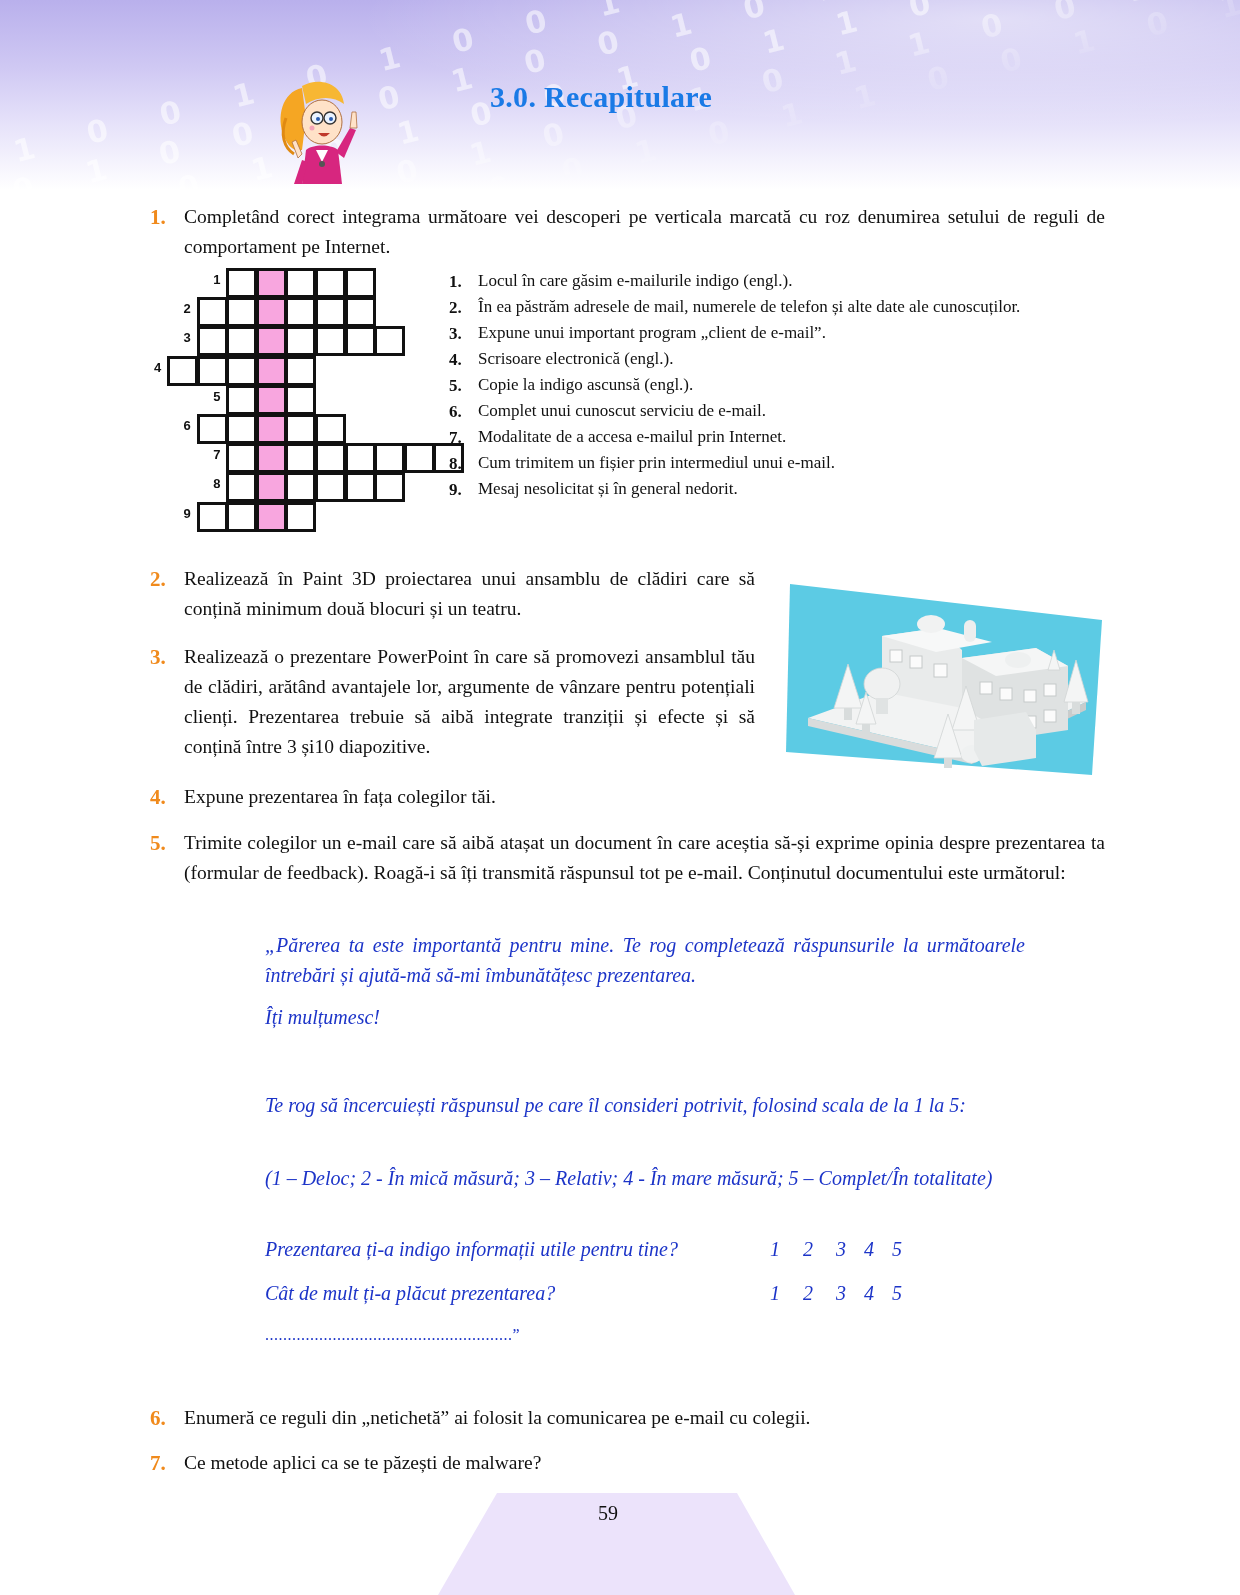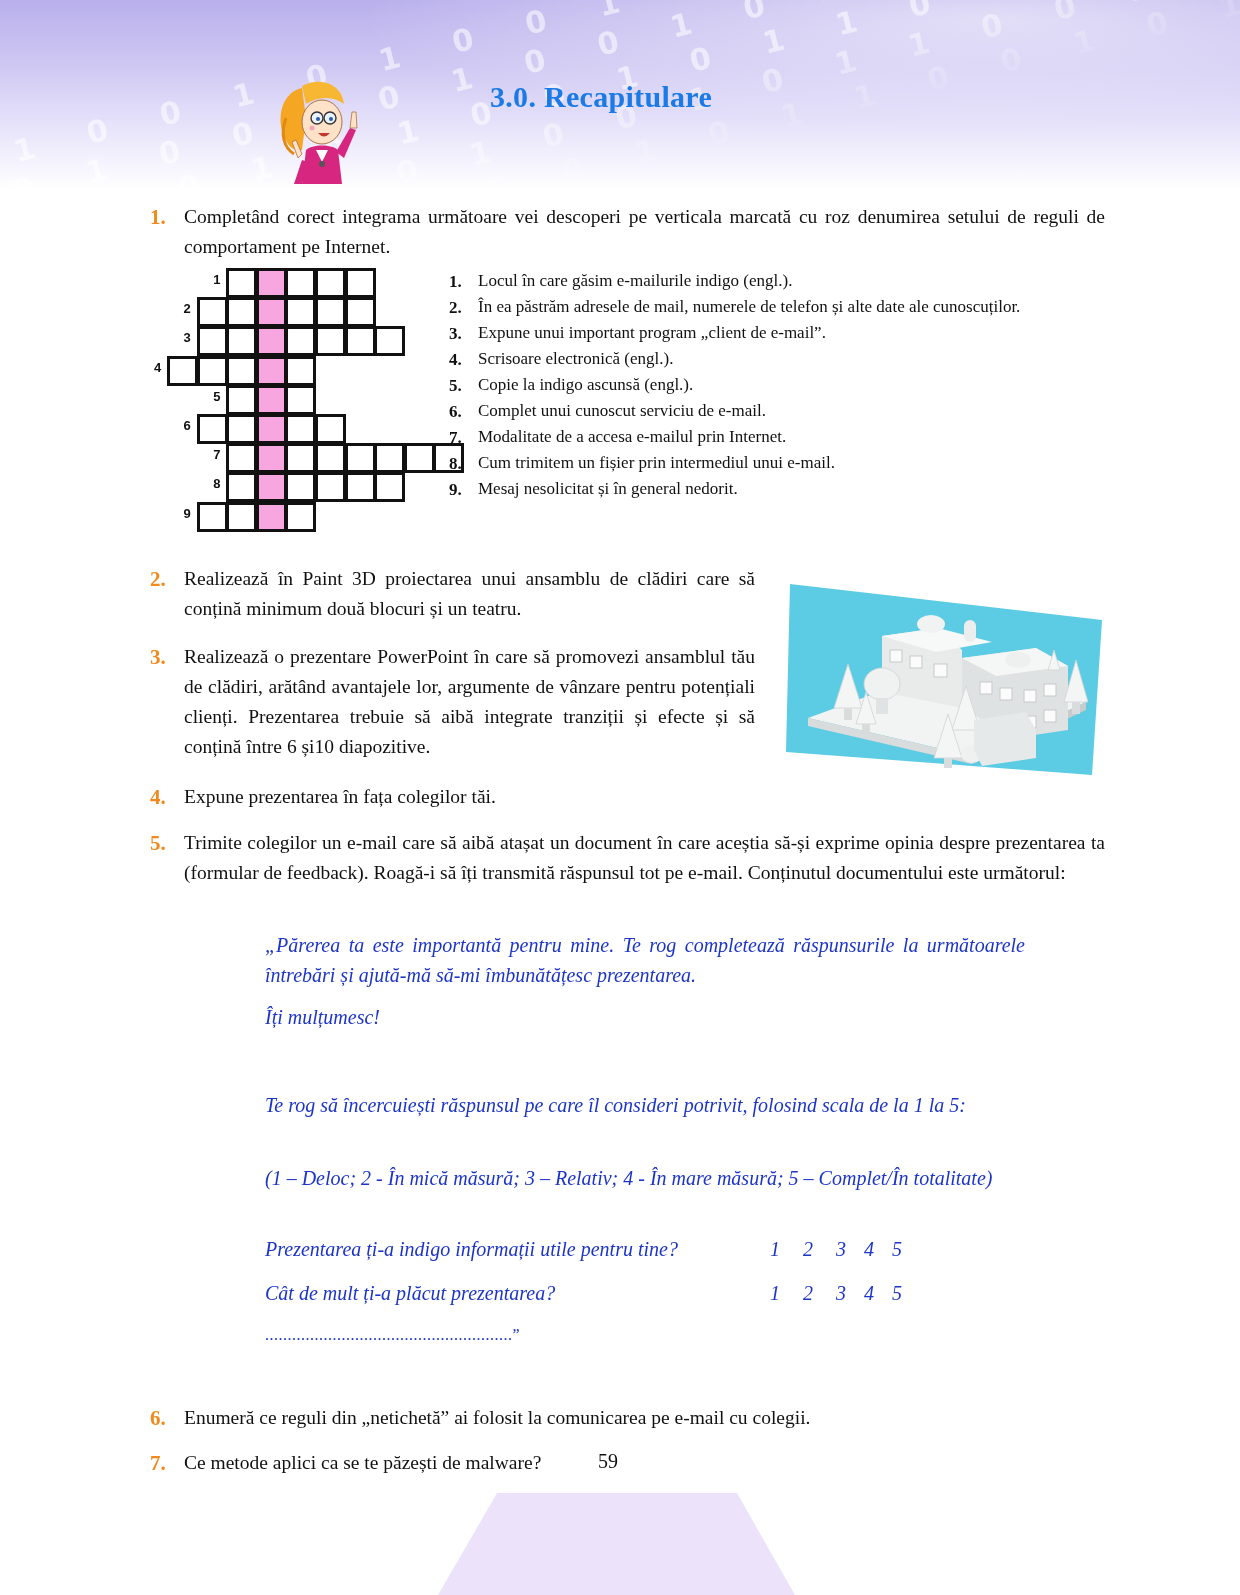--- a/index.html
+++ b/index.html
@@ -71,21 +71,21 @@
   .rate-row .scale span:nth-child(3),
   .rate-row .scale span:nth-child(4) { width: 28px; }
 
   .dots { letter-spacing: 0.5px; }
 
   
   .footer-trap {
     position: absolute; left: 0; top: 1493px; width: 1240px; height: 102px;
   }
   .page-num {
-    position: absolute; left: 598px; top: 1450px; font-size: 20px; color: #111;
+    position: absolute; left: 598px; top: 1502px; font-size: 20px; color: #111;
   }
 </style>
 </head>
 <body>
 
 <div class="banner">
   <div class="banner-bits" id="bits">0 1 0 0 1 0 1 0 0 1 0 1 1 0 0 1 0 1 0 0 1 0 1 0 0 1 0 1
   0 1 0 0 1 0 1 0 0 1 0 1 1 0 0 1 0 1 0 0 1 0 1 0 0 1 0 1
 0 1 0 0 1 0 1 0 0 1 0 1 1 0 0 1 0 1 0 0 1 0 1 0 0 1 0 1
   0 1 0 0 1 0 1 0 0 1 0 1 1 0 0 1 0 1 0 0 1 0 1 0 0 1 0 1
@@ -230,21 +230,21 @@
     </div>
   </div>
 
 <div class="ex narrow" style="top:564px; width:605px;">
   <span class="num">2.</span>
   <div class="txt">Realizează în Paint 3D proiectarea unui ansamblu de clădiri care să conțină minimum două blocuri și un teatru.</div>
 </div>
 
 <div class="ex narrow" style="top:642px; width:605px;">
   <span class="num">3.</span>
-  <div class="txt">Realizează o prezentare PowerPoint în care să promovezi ansamblul tău de clădiri, arătând avantajele lor, argumente de vânzare pentru potențiali clienți. Prezentarea trebuie să aibă integrate tranziții și efecte și să conțină între 6 și10 diapozitive.</div>
+  <div class="txt">Realizează o prezentare PowerPoint în care să promovezi ansamblul tău de clădiri, arătând avantajele lor, argumente de vânzare pentru potențiali clienți. Prezentarea trebuie să aibă integrate tranziții și efecte și să conțină între 3 și10 diapozitive.</div>
 </div>
 
 <svg class="render" viewBox="0 0 320 195">
   <polygon points="4,4 316,40 306,195 0,172" fill="#5ccbe4"></polygon>
 
   <polygon points="22,138 148,92 300,122 186,176" fill="#f2f3f3"></polygon>
   <polygon points="22,138 186,176 186,184 22,146" fill="#d9dcdc"></polygon>
   <polygon points="186,176 300,122 300,130 186,184" fill="#c9cccc"></polygon>
 
   <polygon points="96,56 152,48 176,70 176,128 96,112" fill="#e9ebeb"></polygon>

